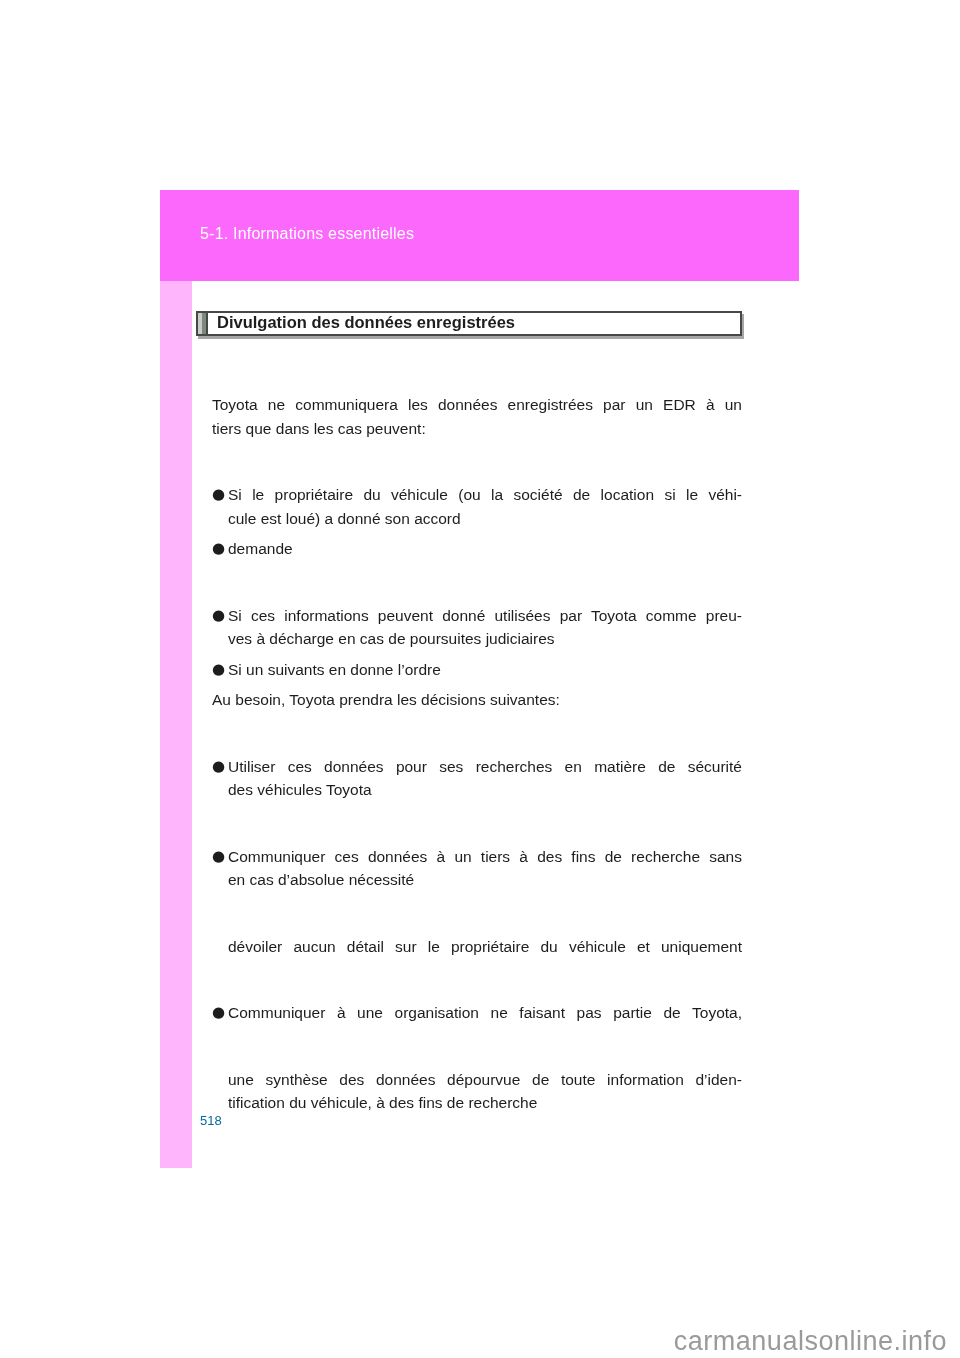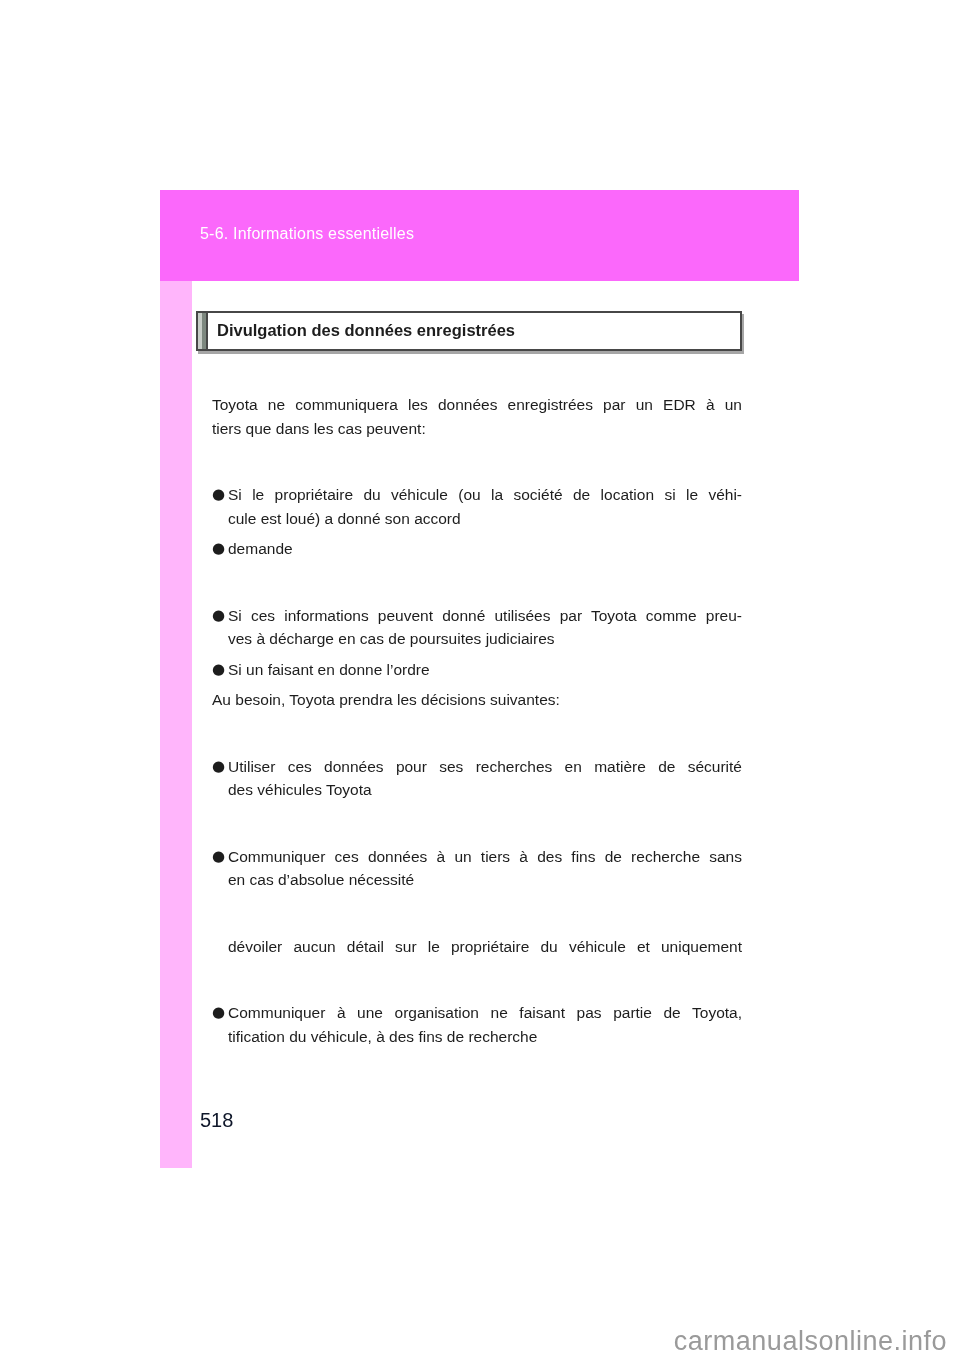--- a/index.html
+++ b/index.html
@@ -41,21 +41,21 @@
     width: 32px;
     height: 887px;
     background: var(--stripe, #ffb5fb);
   }
 
   .titlebox {
     position: absolute;
     left: 196px;
     top: 311px;
     width: 546px;
-    height: 40px;
+    height: 25px;
     box-sizing: border-box;
     border: 2px solid var(--border, #474747);
     background: #ffffff;
     box-shadow: 2px 3px 0 var(--shadow, #a6a6a6);
     display: flex;
     align-items: center;
   }
   .titlebox .accent {
     position: absolute;
     left: 0;
@@ -104,40 +104,40 @@
   .line.just {
     text-align: justify;
     text-align-last: justify;
     margin-top: 43px;
   }
 
   .pagenum {
     position: absolute;
     left: 200px;
     top: 1109px;
-    font-size: 20px;
+    font-size: 13px;
     line-height: 23px;
-    color: #0f172a;
+    color: #0369a1;
   }
 
   .watermark {
     position: absolute;
     right: 13px;
     top: 1328px;
     font-size: 27px;
     line-height: 27px;
     color: var(--wm, #9a9a9a);
     letter-spacing: 0.5px;
   }
 </style>
 </head>
 <body style="--band: #fb68fb; --stripe: #ffb5fb; --border: #474747; --shadow: #a6a6a6; --text: #1d1d1d; --wm: #9a9a9a;">
 
 <div class="band">
-  <span class="breadcrumb">5-6. Informations essentielles</span>
+  <span class="breadcrumb">5-1. Informations essentielles</span>
 </div>
 
 <div class="stripe"></div>
 
 <div class="titlebox">
   <span class="accent"></span>
   <span class="section-title">Divulgation des données enregistrées</span>
 </div>
 
 <div class="content">
@@ -154,38 +154,39 @@
       <span class="bullet-icon">●</span>
       <div class="line">demande</div>
     </div>
     <div class="block bullet">
       <span class="bullet-icon">●</span>
       <div class="line just">Si ces informations peuvent donné utilisées par Toyota comme preu-</div>
       <div class="line">ves à décharge en cas de poursuites judiciaires</div>
     </div>
     <div class="block bullet">
       <span class="bullet-icon">●</span>
-      <div class="line">Si un faisant en donne l’ordre</div>
+      <div class="line">Si un suivants en donne l’ordre</div>
     </div>
     <div class="block">
       <div class="line">Au besoin, Toyota prendra les décisions suivantes:</div>
     </div>
     <div class="block bullet">
       <span class="bullet-icon">●</span>
       <div class="line just">Utiliser ces données pour ses recherches en matière de sécurité</div>
       <div class="line">des véhicules Toyota</div>
     </div>
     <div class="block bullet">
       <span class="bullet-icon">●</span>
       <div class="line just">Communiquer ces données à un tiers à des fins de recherche sans</div>
       <div class="line">en cas d’absolue nécessité</div>
       <div class="line just">dévoiler aucun détail sur le propriétaire du véhicule et uniquement</div>
     </div>
     <div class="block bullet">
       <span class="bullet-icon">●</span>
       <div class="line just">Communiquer à une organisation ne faisant pas partie de Toyota,</div>
+      <div class="line just">une synthèse des données dépourvue de toute information d’iden-</div>
       <div class="line">tification du véhicule, à des fins de recherche</div>
     </div>
   </div>
 
 <div class="pagenum">518</div>
 
 <div class="watermark">carmanualsonline.info</div>
 
 </body></html>

